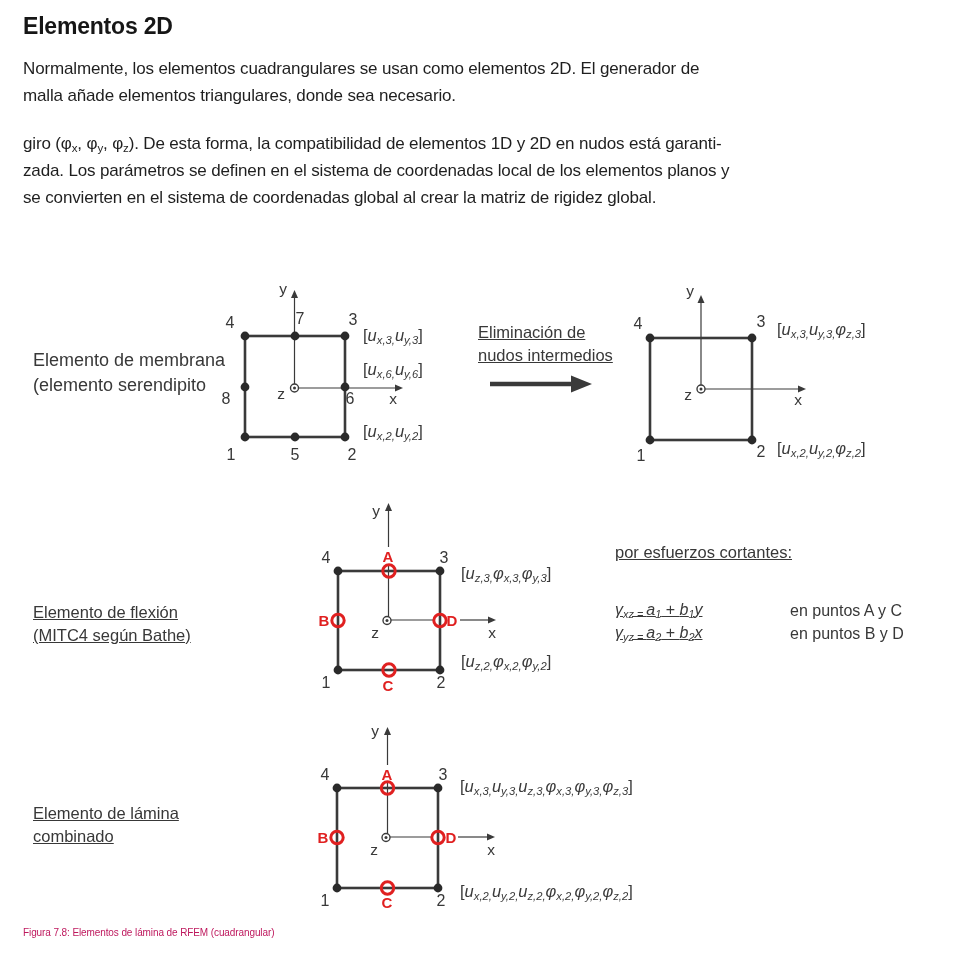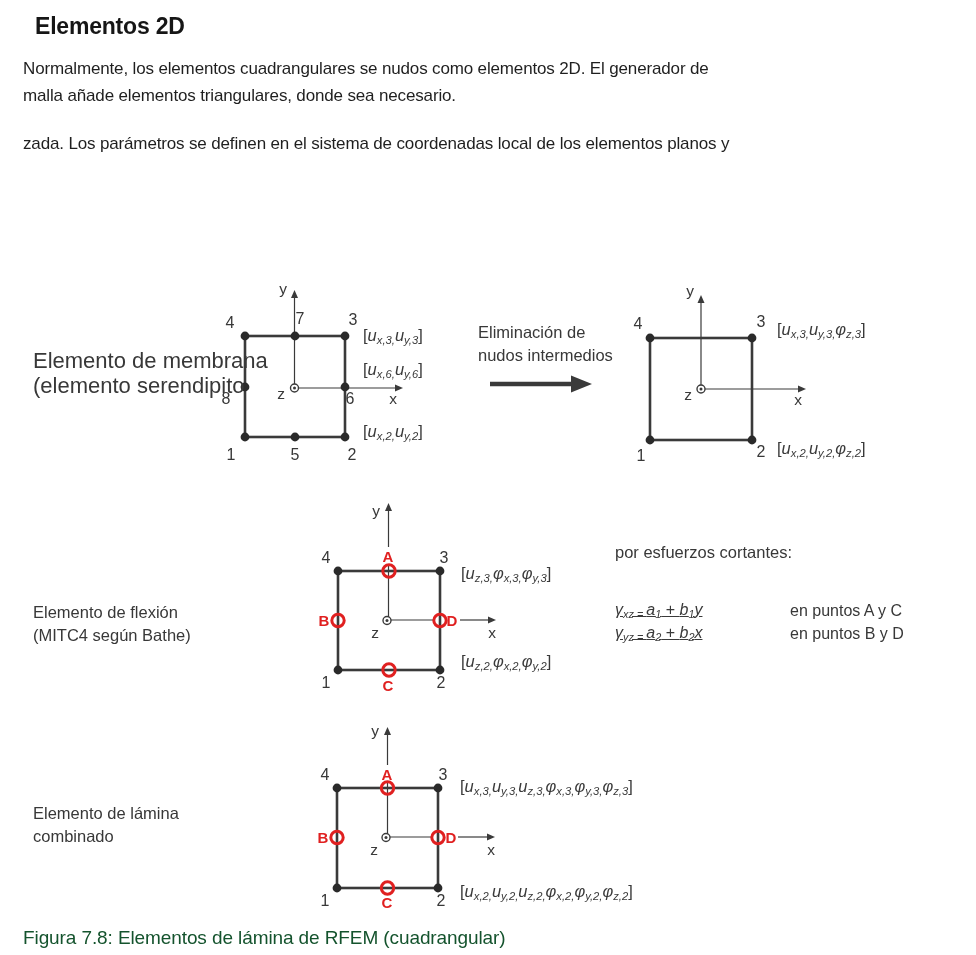--- a/index.html
+++ b/index.html
@@ -2,48 +2,50 @@
 <html style="--red: #e02020; --gray: #3a3a3a; --ink: #1e1e1e;"><head>
 <meta charset="utf-8">
 <style>
   :root{ --red:#e02020; --gray:#3a3a3a; --ink:#1e1e1e; }
   html,body{margin:0;padding:0;}
   body{
     width:976px;height:955px;position:relative;background:#ffffff;overflow:hidden;
     font-family:"Liberation Sans",sans-serif;color:var(--ink);
   }
   .abs{position:absolute;}
-  .title{font-size:23px;font-weight:700;letter-spacing:-0.2px;color:#161616;margin-left:12px;}
+  .title{font-size:23px;font-weight:700;letter-spacing:-0.2px;color:#161616;}
   .para{font-size:17px;line-height:27px;letter-spacing:-0.15px;color:#1f1f1f;white-space:nowrap;}
   .para .ln{height:27px;}
-  .caption{font-size:19px;color:#14532d;letter-spacing:-0.1px;}
-  .dlabel{font-size:22px;line-height:25px;color:#383838;white-space:nowrap;}
-  .dlabel2{font-size:16.5px;line-height:23px;color:#383838;white-space:nowrap;}
+  .caption{font-size:10px;color:#be185d;letter-spacing:-0.1px;}
+  .dlabel{font-size:18px;line-height:25px;color:#383838;white-space:nowrap;}
+  .dlabel2{font-size:16.5px;line-height:23px;color:#383838;white-space:nowrap;text-decoration:underline;}
   .num{font-size:16px;color:#383838;transform:translate(-50%,-50%);white-space:nowrap;}
   .axl{font-size:15.5px;color:#3a3a3a;transform:translate(-50%,-50%);}
   .ptl{font-size:15px;font-weight:700;color:var(--red);transform:translate(-50%,-50%);}
   .dof{font-size:16.5px;color:#3a3a3a;white-space:nowrap;}
   .eq{font-size:16px;color:#3a3a3a;white-space:nowrap;text-decoration:underline;}
   .note{font-size:16px;color:#383838;white-space:nowrap;}
   .i{font-style:italic;}
   .s{font-size:68%;vertical-align:-3px;}
   .is{font-style:italic;font-size:68%;vertical-align:-3px;text-align:center;}
   svg .stroke-g{stroke:var(--gray);}
   svg .red-stroke{stroke:var(--red);}
 </style>
 </head>
 <body>
 
 <div class="abs title" style="left:23px;top:13px">Elementos 2D</div>
 <div class="abs para" style="left:23px;top:55px">
-    <div class="ln"><span>Normalmente, los elementos cuadrangulares se nudos como elementos 2D. El generador de</span></div>
+    <div class="ln"><span>Normalmente, los elementos cuadrangulares se usan como elementos 2D. El generador de</span></div>
     <div class="ln"><span>malla añade elementos triangulares, donde sea necesario.</span></div>
   </div>
 <div class="abs para" style="left:23px;top:130px">
+    <div class="ln"><span>giro (φ</span><span class="s">x</span><span>, φ</span><span class="s">y</span><span>, φ</span><span class="s">z</span><span>). De esta forma, la compatibilidad de elementos 1D y 2D en nudos está garanti-</span></div>
     <div class="ln"><span>zada. Los parámetros se definen en el sistema de coordenadas local de los elementos planos y</span></div>
+    <div class="ln"><span>se convierten en el sistema de coordenadas global al crear la matriz de rigidez global.</span></div>
   </div>
 <div class="abs caption" style="left:23px;top:927px">Figura 7.8: Elementos de lámina de RFEM (cuadrangular)</div>
 
 <svg class="abs" style="left:0;top:0" width="976" height="955" viewBox="0 0 976 955" aria-hidden="true">
 
   <g class="stroke-g" fill="none">
     <line x1="294.5" y1="388" x2="294.5" y2="297" stroke-width="1.2"></line>
     <polygon points="294.5,290 291,298 298,298" fill="#3a3a3a" stroke="none"></polygon>
     <line x1="294.5" y1="388" x2="396" y2="388" stroke-width="1.2"></line>
     <polygon points="403,388 395,384.5 395,391.5" fill="#3a3a3a" stroke="none"></polygon>

